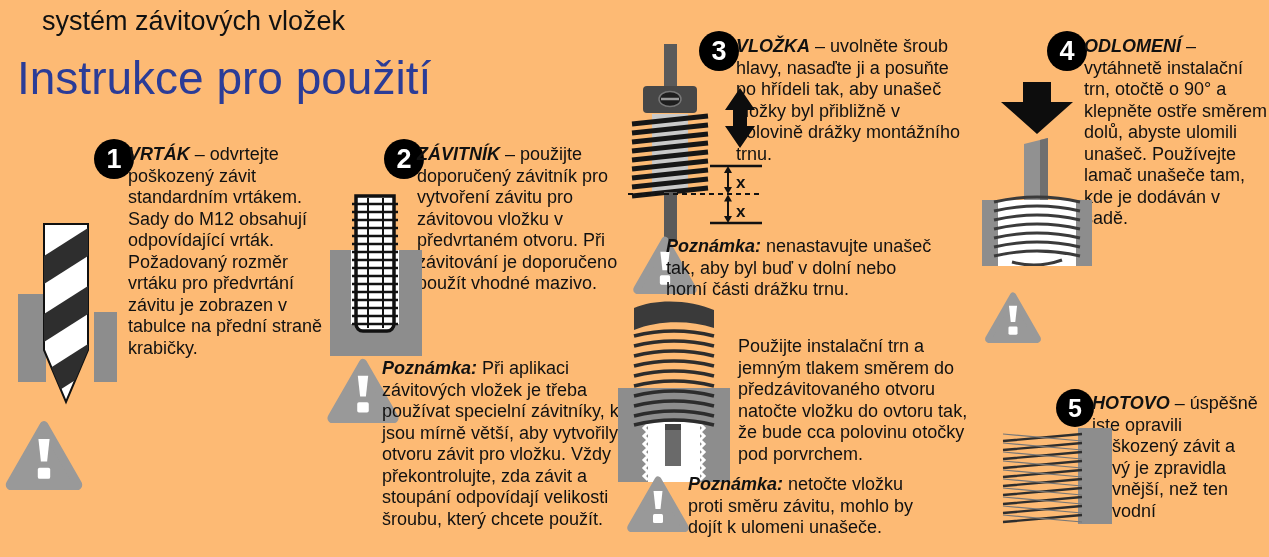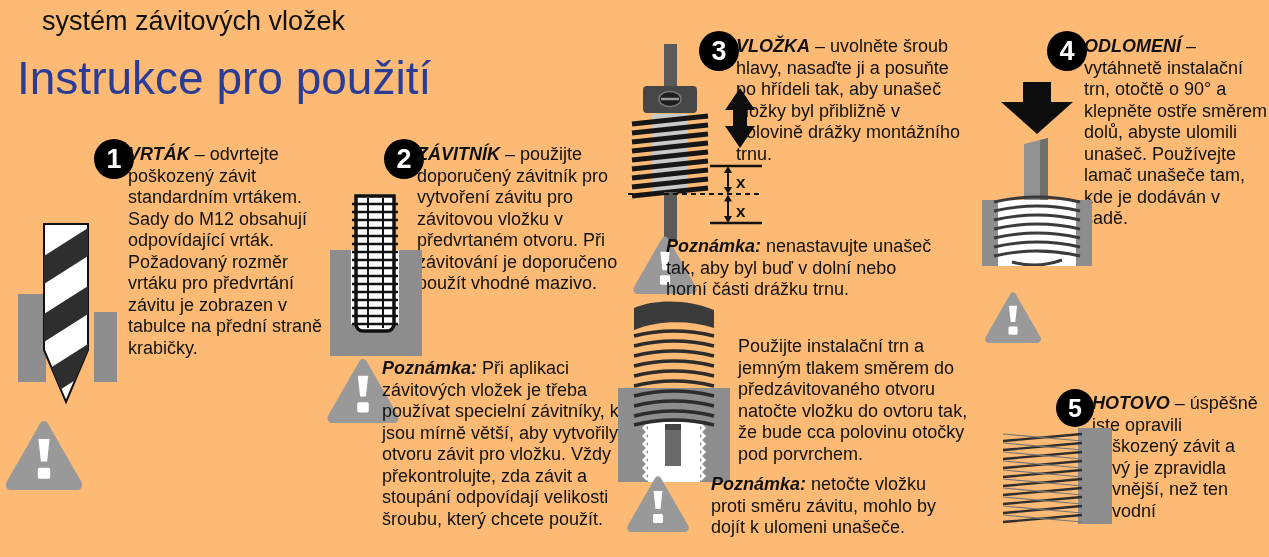--- a/index.html
+++ b/index.html
@@ -137,21 +137,21 @@
 
   <div class="txt" style="left:738px;top:322px;width:240px;margin-top:14px;">
     <span>Použijte instalační trn a jemným tlakem směrem do předzávitovaného otvoru natočte vložku do ovtoru tak, že bude cca polovinu otočky pod porvrchem.</span>
   </div>
 
   <svg class="abs" style="left:626px;top:474px;" width="64" height="58" viewBox="0 0 64 58">
     <path class="fill-warn" d="M32,6 L59,53 Q60,55 57,55 L7,55 Q4,55 5,53 Z" stroke-width="7" stroke-linejoin="round"></path>
     <path d="M27.5,17 h9 l-2,18 h-5 Z" fill="#fff"></path>
     <rect x="27" y="40" width="10" height="9" rx="1.5" fill="#fff"></rect>
   </svg>
-  <div class="txt" style="left:688px;top:474px;width:254px;margin-left:23px;">
+  <div class="txt" style="left:688px;top:474px;width:254px;">
     <span class="b">Poznámka:</span>
     <span>netočte vložku proti směru závitu, mohlo by dojít k ulomeni unašeče.</span>
   </div>
 
   <div class="badge" style="left:1047px;top:31px;">
     <span>4</span>
   </div>
   <div class="txt" style="left:1084px;top:36px;width:184px;">
     <span class="b">ODLOMENÍ</span>
     <span>– vytáhnetě instalační trn, otočtě o 90° a klepněte ostře směrem dolů, abyste ulomili unašeč. Používejte lamač unašeče tam, kde je dodáván v sadě.</span>

